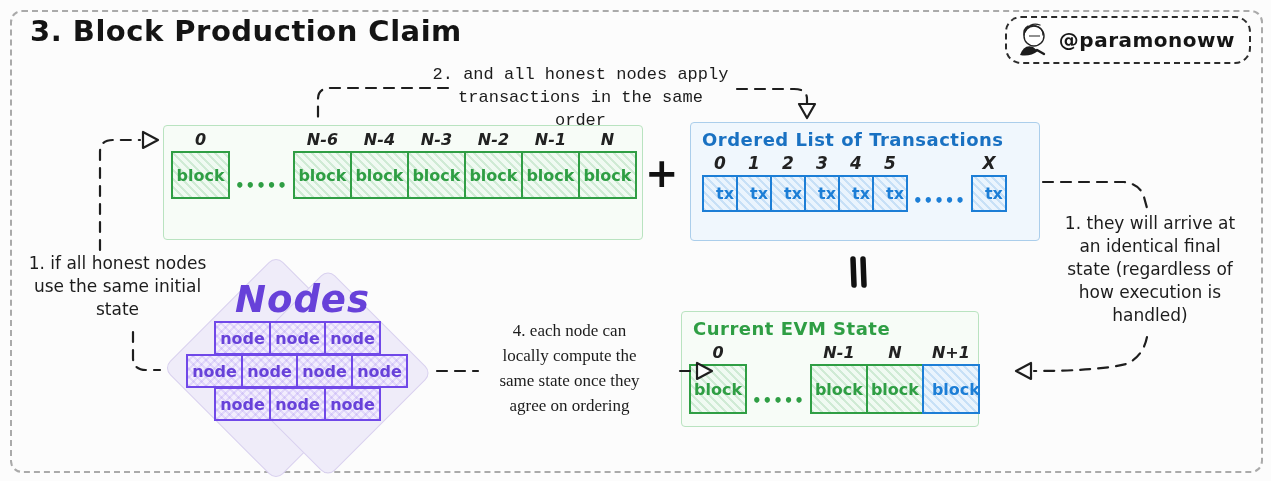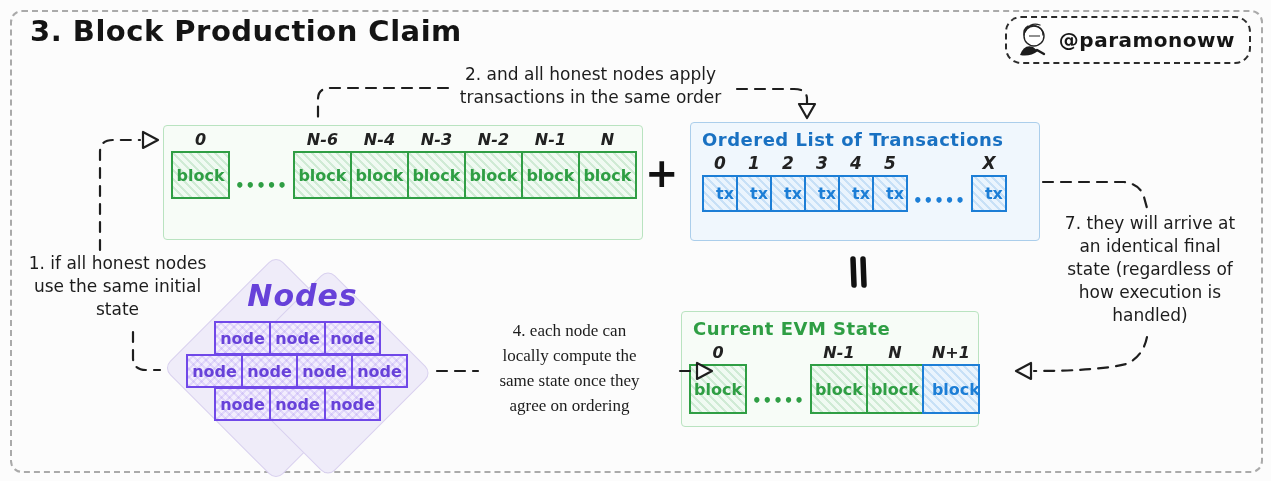--- a/index.html
+++ b/index.html
@@ -10,21 +10,21 @@
   .frame{left:10px;top:10px;width:1249px;height:459px;border:2px dashed #aaa;border-radius:12px;}
   
   .page-title{left:30px;top:14px;font-size:29px;font-weight:700;color:#141414;letter-spacing:.5px;}
   
   .badge{right:20px;top:16px;height:44px;border:2.5px dashed #2b2b2b;border-radius:16px;
          display:flex;align-items:center;padding:0 14px 0 6px;gap:6px;background:#fdfdfd;}
   .badge .handle{font-size:20px;font-weight:700;color:#161616;letter-spacing:.5px;}
   
   .ann{font-size:17px;line-height:23px;text-align:center;white-space:pre-line;color:#1c1c1c;font-weight:500;}
   .ann1{left:15px;top:252px;width:205px;}
-  .ann2{left:438px;top:63px;width:305px;}
+  .ann2{left:428px;top:63px;width:305px;font-family:Liberation Mono, monospace;}
   .ann3{left:1046px;top:212px;width:208px;}
   .ann4{left:452px;top:318px;width:235px;line-height:25px;font-family:Liberation Serif, serif;}
   
   .plus{left:645px;top:150px;font-size:40px;font-weight:700;color:#111;}
   
   .panel{border-radius:4px;}
   .p-initial{left:163px;top:125px;width:478px;height:113px;background:#f7fcf7;border:1.5px solid #b9e3c0;}
   .p-ordered{left:690px;top:122px;width:348px;height:117px;background:#f0f7fd;border:1.5px solid #abceeb;}
   .p-current{left:681px;top:311px;width:296px;height:114px;background:#f7fcf7;border:1.5px solid #b9e3c0;}
   .panel-title{font-size:18px;font-weight:700;letter-spacing:.5px;padding:6px 0 0 11px;}
@@ -42,21 +42,21 @@
   .p-ordered .box{width:36px;height:37px;font-size:16px;}
   .p-ordered .idx{font-size:17px;}
   .p-current .box{width:58px;height:50px;font-size:16px;}
   .dots{align-self:flex-end;font-size:15px;font-weight:700;letter-spacing:1px;padding:0 5px 4px 5px;}
   .dots.green{color:#2f9e44;} .dots.blue{color:#1c7ed6;}
   .p-ordered .dots{padding-bottom:2px;}
   
   .diamond{background:#efecf9;border:1.5px solid #d9d1ef;border-radius:10px;}
   .d1{left:196px;top:288px;width:158px;height:158px;transform:rotate(45deg);}
   .d2{left:254px;top:299px;width:146px;height:146px;transform:rotate(45deg);}
-  .nodes-title{left:230px;top:278px;width:145px;text-align:center;font-size:30px;font-weight:700;
+  .nodes-title{left:230px;top:278px;width:145px;text-align:center;font-size:37px;font-weight:700;
                font-style:italic;color:#6741d9;letter-spacing:1px;}
   .noderow{display:flex;}
   .nr0{left:214px;top:321px;} .nr1{left:186px;top:354px;} .nr2{left:214px;top:387px;}
   .nodebox{box-sizing:border-box;width:57px;height:34px;border:2px solid #7048e8;color:#6741d9;
      font-size:16px;font-weight:600;display:flex;align-items:center;justify-content:center;
      background:repeating-linear-gradient(45deg,rgba(112,72,232,.13) 0 2px,transparent 2px 6px),
                 repeating-linear-gradient(-45deg,rgba(112,72,232,.13) 0 2px,transparent 2px 6px),#f2edfd;}
   .noderow .nodebox + .nodebox{margin-left:-2px;}
   svg.overlay{left:0;top:0;pointer-events:none;}
 </style>
@@ -77,21 +77,21 @@
     </svg>
   </span>
   <span class="handle">@paramonoww</span>
 </div>
 
 <div class="abs ann ann1">1. if all honest nodes
 use the same initial
 state</div>
 <div class="abs ann ann2">2. and all honest nodes apply
 transactions in the same order</div>
-<div class="abs ann ann3">7. they will arrive at
+<div class="abs ann ann3">1. they will arrive at
 an identical final
 state (regardless of
 how execution is
 handled)</div>
 <div class="abs ann ann4">4. each node can
 locally compute the
 same state once they
 agree on ordering</div>
 
 <div class="abs plus">+</div>

